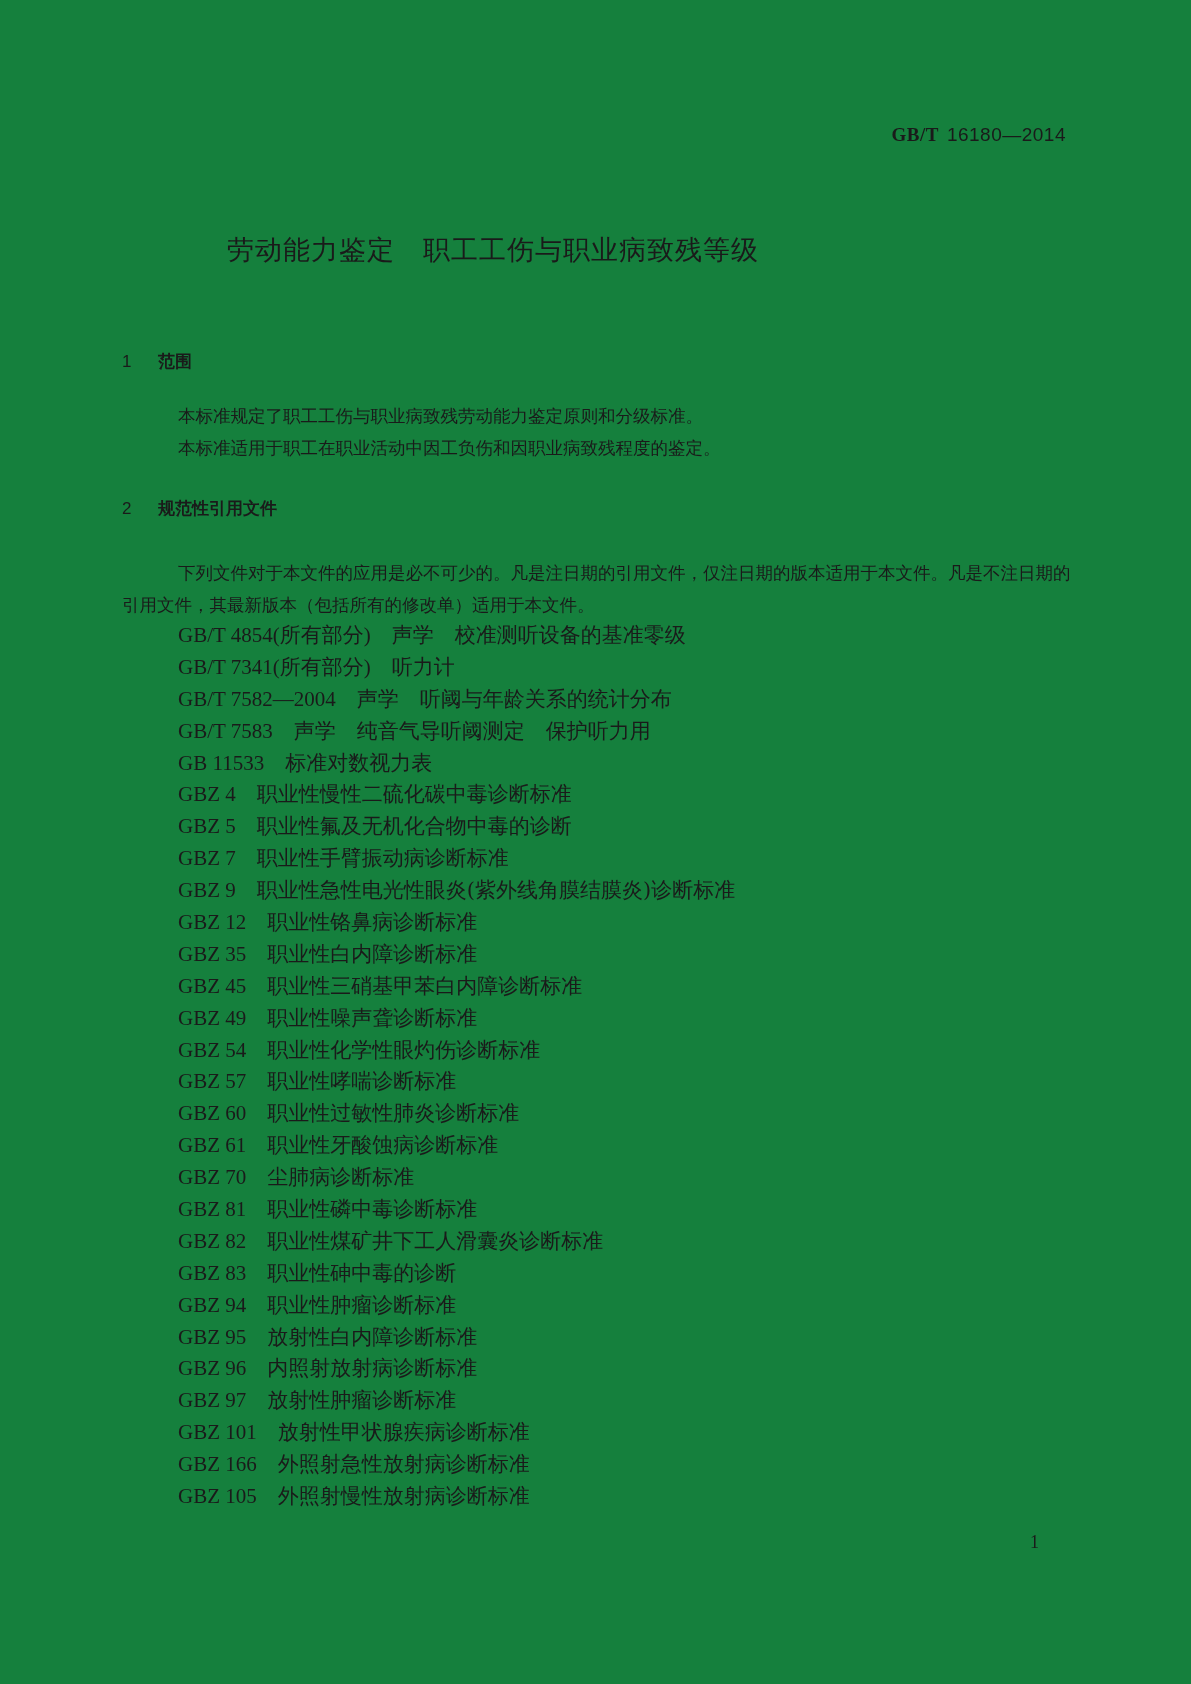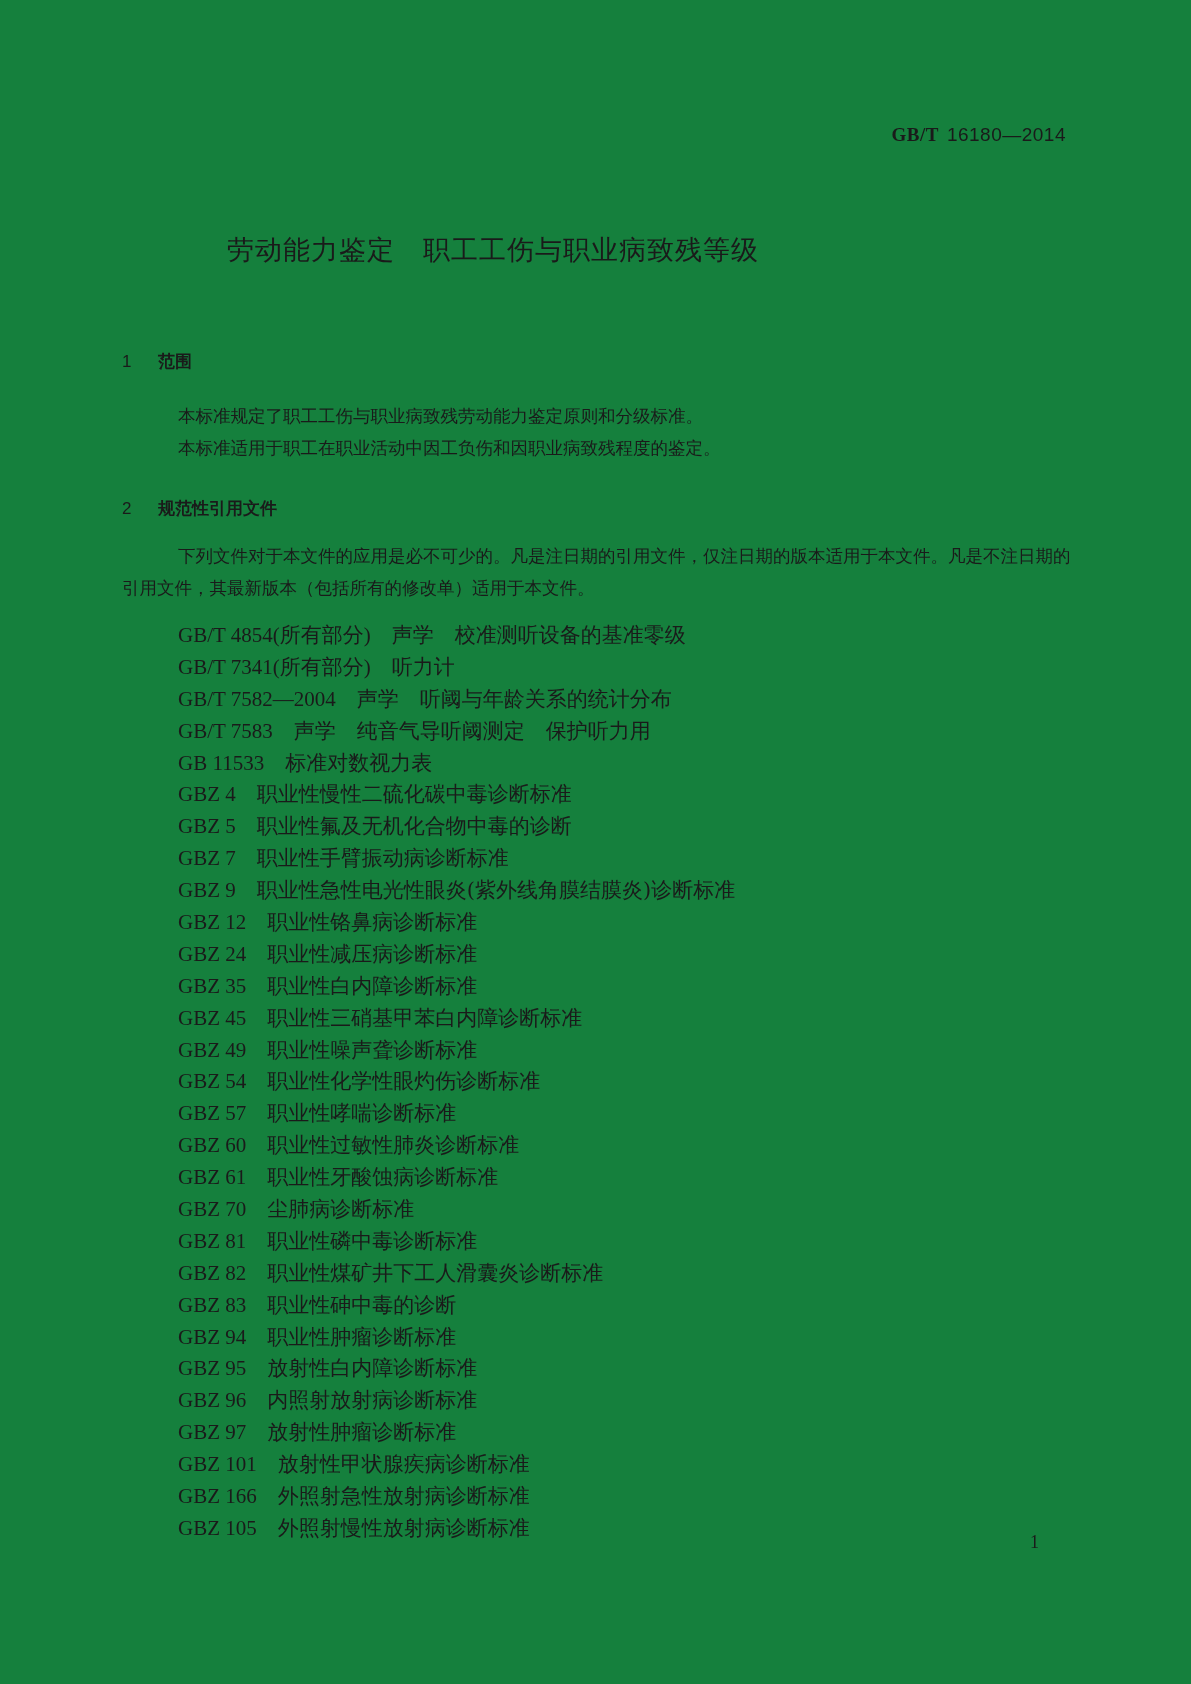--- a/index.html
+++ b/index.html
@@ -32,34 +32,33 @@
     <span class="sec-num">1</span><span>范围</span>
   </div>
 
   <div class="para" style="top:432px;">本标准适用于职工在职业活动中因工负伤和因职业病致残程度的鉴定。</div>
   <div class="para" style="top:400px;">本标准规定了职工工伤与职业病致残劳动能力鉴定原则和分级标准。</div>
 
   <div class="section-heading" style="top:497px;">
     <span class="sec-num">2</span><span>规范性引用文件</span>
   </div>
 
-  <div class="para" style="top:540px;">下列文件对于本文件的应用是必不可少的。凡是注日期的引用文件，仅注日期的版本适用于本文件。凡是不注日期的引用文件，其最新版本（包括所有的修改单）适用于本文件。</div>
+  <div class="para" style="top:557px;">下列文件对于本文件的应用是必不可少的。凡是注日期的引用文件，仅注日期的版本适用于本文件。凡是不注日期的引用文件，其最新版本（包括所有的修改单）适用于本文件。</div>
 
   <ul class="refs" style="top:620px;">
     <li><span class="code">GB/T 4854(所有部分)</span>　<span>声学　校准测听设备的基准零级</span></li>
     <li><span class="code">GB/T 7341(所有部分)</span>　<span>听力计</span></li>
     <li><span class="code">GB/T 7582—2004</span>　<span>声学　听阈与年龄关系的统计分布</span></li>
     <li><span class="code">GB/T 7583</span>　<span>声学　纯音气导听阈测定　保护听力用</span></li>
     <li><span class="code">GB 11533</span>　<span>标准对数视力表</span></li>
     <li><span class="code">GBZ 4</span>　<span>职业性慢性二硫化碳中毒诊断标准</span></li>
     <li><span class="code">GBZ 5</span>　<span>职业性氟及无机化合物中毒的诊断</span></li>
     <li><span class="code">GBZ 7</span>　<span>职业性手臂振动病诊断标准</span></li>
     <li><span class="code">GBZ 9</span>　<span>职业性急性电光性眼炎(紫外线角膜结膜炎)诊断标准</span></li>
     <li><span class="code">GBZ 12</span>　<span>职业性铬鼻病诊断标准</span></li>
-    <li><span class="code">GBZ 24</span>　<span>职业性减压病诊断标准</span></li>
     <li><span class="code">GBZ 35</span>　<span>职业性白内障诊断标准</span></li>
     <li><span class="code">GBZ 45</span>　<span>职业性三硝基甲苯白内障诊断标准</span></li>
     <li><span class="code">GBZ 49</span>　<span>职业性噪声聋诊断标准</span></li>
     <li><span class="code">GBZ 54</span>　<span>职业性化学性眼灼伤诊断标准</span></li>
     <li><span class="code">GBZ 57</span>　<span>职业性哮喘诊断标准</span></li>
     <li><span class="code">GBZ 60</span>　<span>职业性过敏性肺炎诊断标准</span></li>
     <li><span class="code">GBZ 61</span>　<span>职业性牙酸蚀病诊断标准</span></li>
     <li><span class="code">GBZ 70</span>　<span>尘肺病诊断标准</span></li>
     <li><span class="code">GBZ 81</span>　<span>职业性磷中毒诊断标准</span></li>
     <li><span class="code">GBZ 82</span>　<span>职业性煤矿井下工人滑囊炎诊断标准</span></li>

